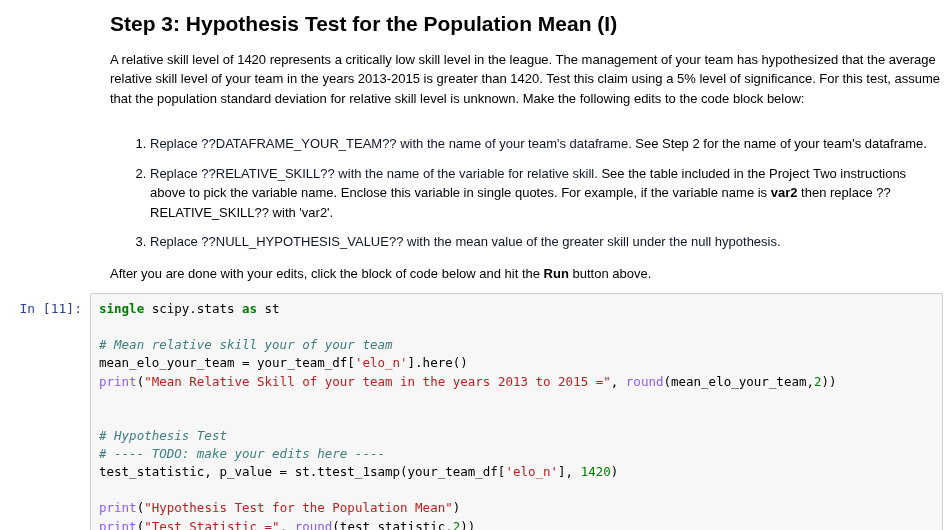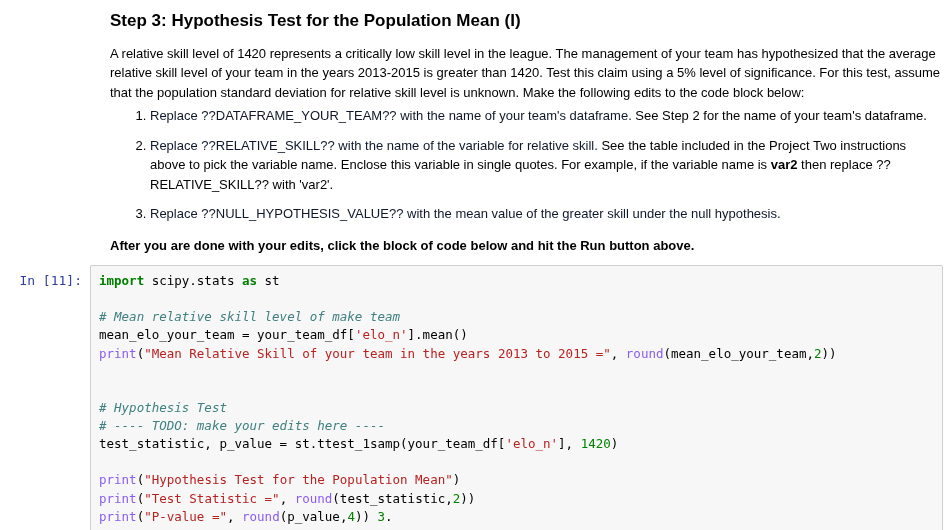--- a/index.html
+++ b/index.html
@@ -8,36 +8,36 @@
       font-size: 13px;
       color: #000;
       background: #fff;
       width: 951px;
       line-height: 1.5;
     }
     .text-cell {
       padding: 8px 8px 8px 110px;
     }
     h3 {
-      font-size: 17px;
+      font-size: 21px;
       font-weight: bold;
       margin-bottom: 10px;
       color: #000;
     }
-    .intro-para { margin-bottom: 4px; }
+    .intro-para { margin-bottom: 26px; }
     ol {
       padding-left: 40px;
       margin-bottom: 10px;
     }
     ol li {
       margin-bottom: 10px;
       padding-right: 10px;
     }
     .red { color: #0f172a; }
-    .closing-para { margin-top: 12px; font-weight: bold; }
+    .closing-para { margin-top: 12px; }
     .code-cell {
       display: flex;
       align-items: stretch;
       padding: 2px 8px 2px 0;
     }
     .prompt {
       width: 90px;
       flex-shrink: 0;
       text-align: right;
       font-family: monospace;
@@ -80,24 +80,24 @@
       <span class="red">Replace ??NULL_HYPOTHESIS_VALUE?? with the mean value of the greater skill under the null hypothesis.</span><span></span>
     </li>
   </ol>
   <p class="closing-para">
     <span>After you are done with your edits, click the block of code below and hit the </span><b>Run</b><span> button above.</span>
   </p>
 </div>
 
 <div class="code-cell">
   <div class="prompt">In [11]:</div>
-  <div class="input-area"><span class="kw-green">import</span><span> scipy.stats </span><span class="kw-green">as</span><span> st</span>
+  <div class="input-area"><span class="kw-green">single</span><span> scipy.stats </span><span class="kw-green">as</span><span> st</span>
 <span></span>
-<span class="comment-it"># Mean relative skill level of make team</span>
-<span>mean_elo_your_team = your_team_df[</span><span class="str-red">'elo_n'</span><span>].mean()</span>
+<span class="comment-it"># Mean relative skill your of your team</span>
+<span>mean_elo_your_team = your_team_df[</span><span class="str-red">'elo_n'</span><span>].here()</span>
 <span class="builtin">print</span><span>(</span><span class="str-red">"Mean Relative Skill of your team in the years 2013 to 2015 ="</span><span>, </span><span class="builtin">round</span><span>(mean_elo_your_team,</span><span class="num">2</span><span>))</span>
 <span></span>
 <span></span>
 <span class="comment-it"># Hypothesis Test</span>
 <span class="comment-it"># ---- TODO: make your edits here ----</span>
 <span>test_statistic, p_value = st.ttest_1samp(your_team_df[</span><span class="str-red">'elo_n'</span><span>], </span><span class="num">1420</span><span>)</span>
 <span></span>
 <span class="builtin">print</span><span>(</span><span class="str-red">"Hypothesis Test for the Population Mean"</span><span>)</span>
 <span class="builtin">print</span><span>(</span><span class="str-red">"Test Statistic ="</span><span>, </span><span class="builtin">round</span><span>(test_statistic,</span><span class="num">2</span><span>))</span>
 <span class="builtin">print</span><span>(</span><span class="str-red">"P-value ="</span><span>, </span><span class="builtin">round</span><span>(p_value,</span><span class="num">4</span><span>)) </span><span class="num">3</span><span>.</span></div>

